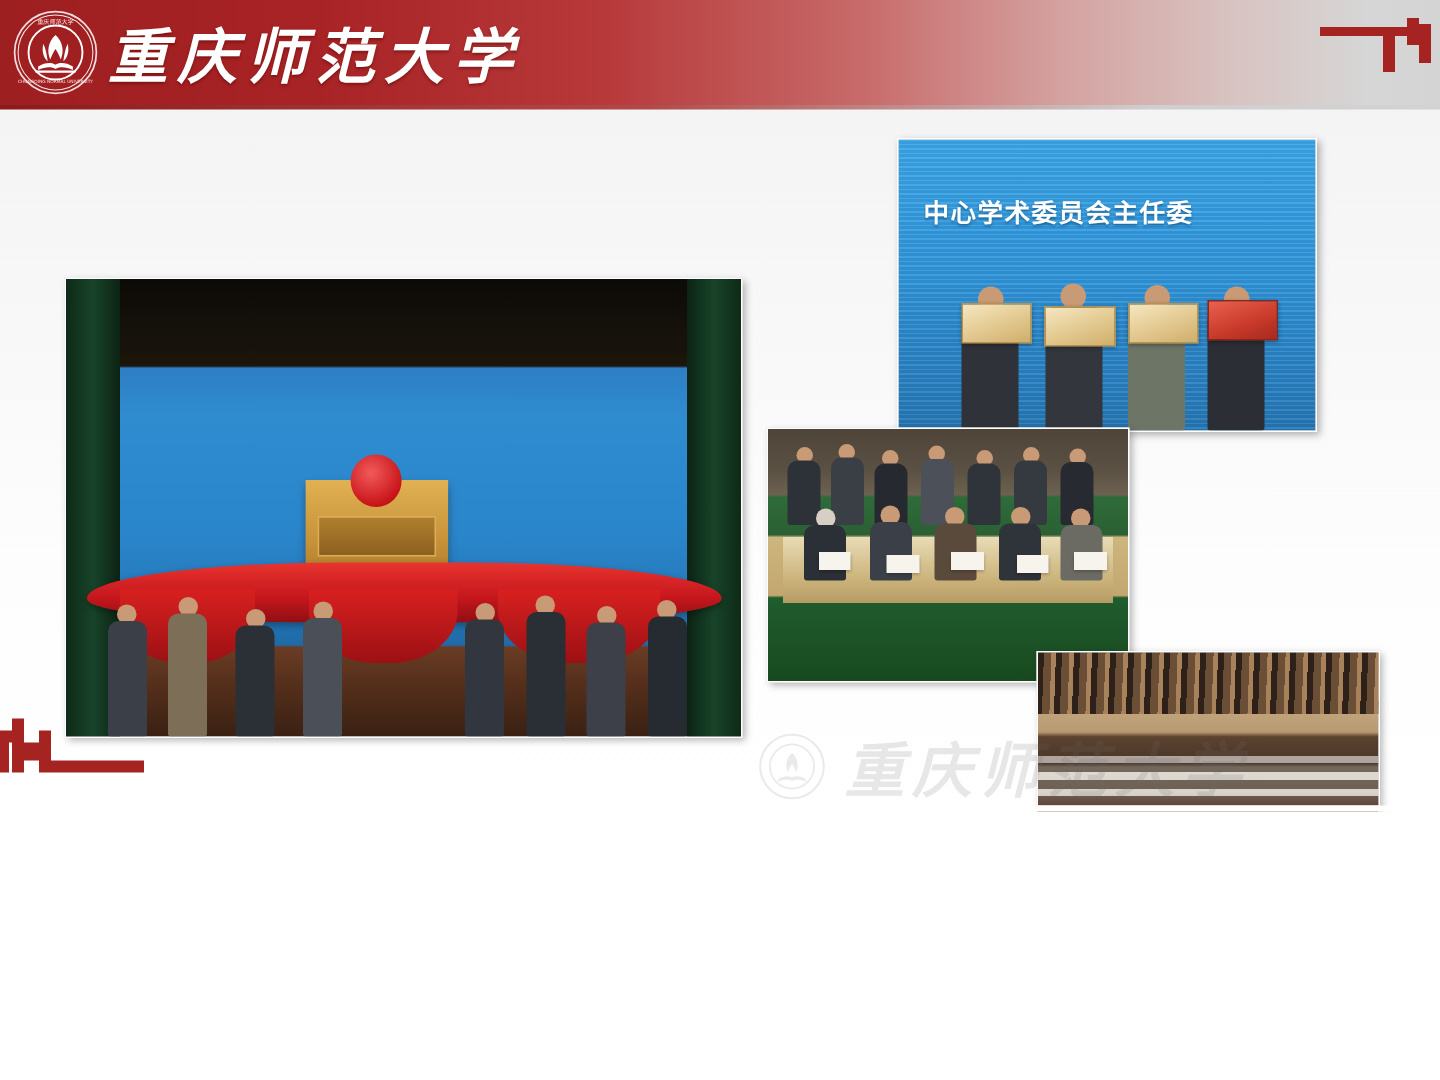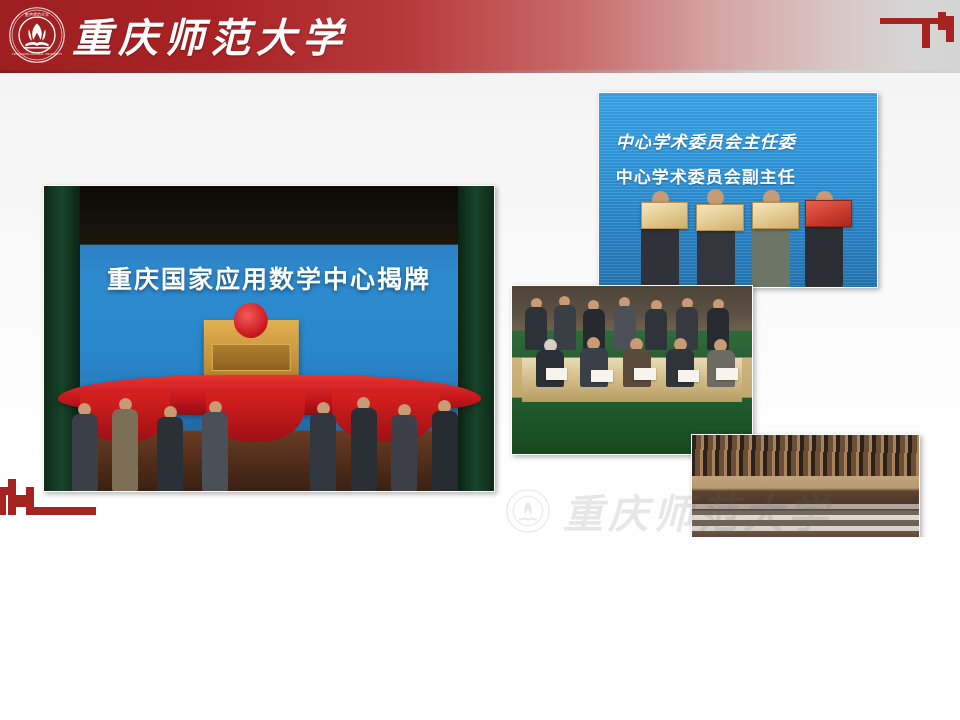--- a/index.html
+++ b/index.html
@@ -186,21 +186,21 @@
     width: 92%;
     color: #ffffff;
     font-family: "DejaVu Sans", "Liberation Sans", sans-serif;
     font-size: 17px;
     font-weight: bold;
     letter-spacing: 1px;
     white-space: nowrap;
     overflow: hidden;
     text-shadow: 0 1px 2px rgba(0,40,80,.45);
   }
-  .led-line-1 { top: 18%; font-style: italic; }
+  .led-line-1 { top: 18%; }
   .led-line-2 { top: 36%; }
   .led-line-3 { top: 54%; }
 
   .certificate {
     position: absolute;
     width: 17%; height: 14%;
     background: linear-gradient(160deg, #f6e6c0, #e2c88f 55%, #cfae6b);
     border: 1px solid #b7934f;
     box-shadow: 0 1px 3px rgba(0,0,0,.35);
   }
@@ -332,21 +332,20 @@
       <rect x="62" y="28" width="8" height="10" fill="#a52320"></rect>
     </svg>
   </div>
 
   <div class="photo photo-main">
     <div class="photo-canvas">
       <div class="stage-bg"></div>
       <div class="stage-curtain-l"></div>
       <div class="stage-curtain-r"></div>
 
-      <div class="stage-banner">重庆国家应用数学中心揭牌</div>
 
       <div class="plinth">
         <div class="rosette"></div>
         <div class="plinth-plate"></div>
       </div>
 
       <div class="ribbon"></div>
       <div class="ribbon-drape" style="left:8%;width:20%;"></div>
       <div class="ribbon-drape" style="left:36%;width:22%;"></div>
       <div class="ribbon-drape" style="left:64%;width:24%;"></div>
@@ -387,21 +386,20 @@
       </div>
     </div>
   </div>
 
   <div class="photo photo-award">
     <div class="photo-canvas">
       <div class="led-wall"></div>
       <div class="led-scan"></div>
 
       <div class="led-line led-line-1">中心学术委员会主任委</div>
-      <div class="led-line led-line-2">中心学术委员会副主任</div>
       <div class="led-line led-line-3"></div>
 
       <div class="crowd" style="height:56%;">
         <div class="person" style="left:22%;height:88%;">
             <span class="head" style="width:17px;height:17px;margin-left:-8.5px;"></span>
             <span class="body" style="top:15px;width:38px;margin-left:-19px;background:#2f3238"></span>
           </div>
         <div class="person" style="left:42%;height:90%;">
             <span class="head" style="width:17px;height:17px;margin-left:-8.5px;"></span>
             <span class="body" style="top:15px;width:38px;margin-left:-19px;background:#33363c"></span>

